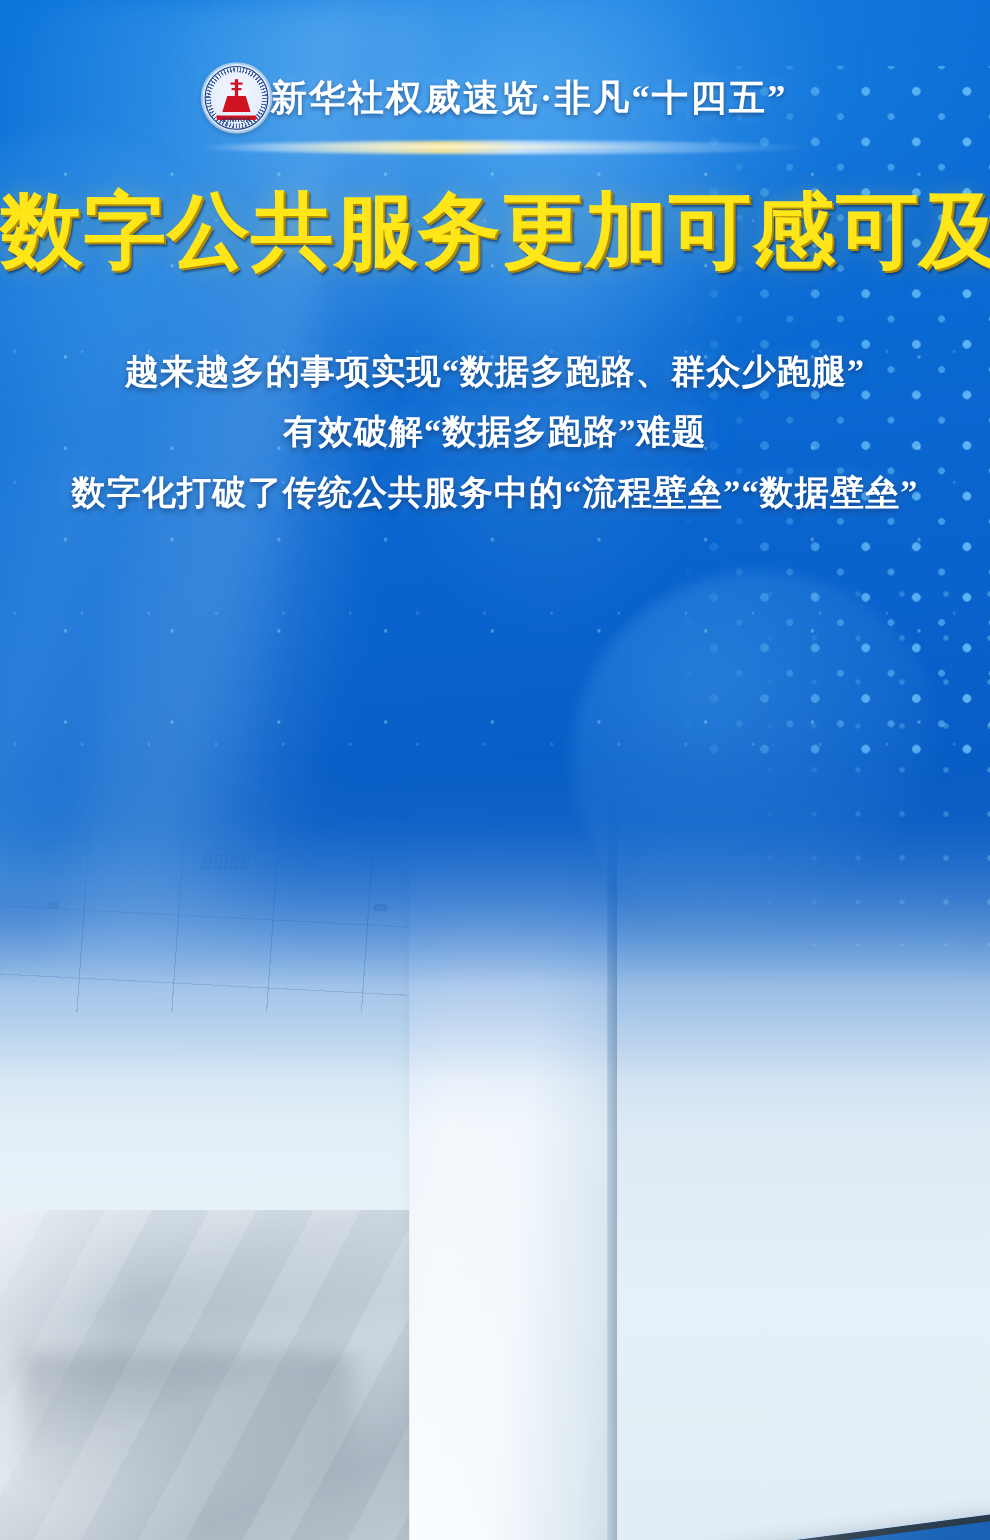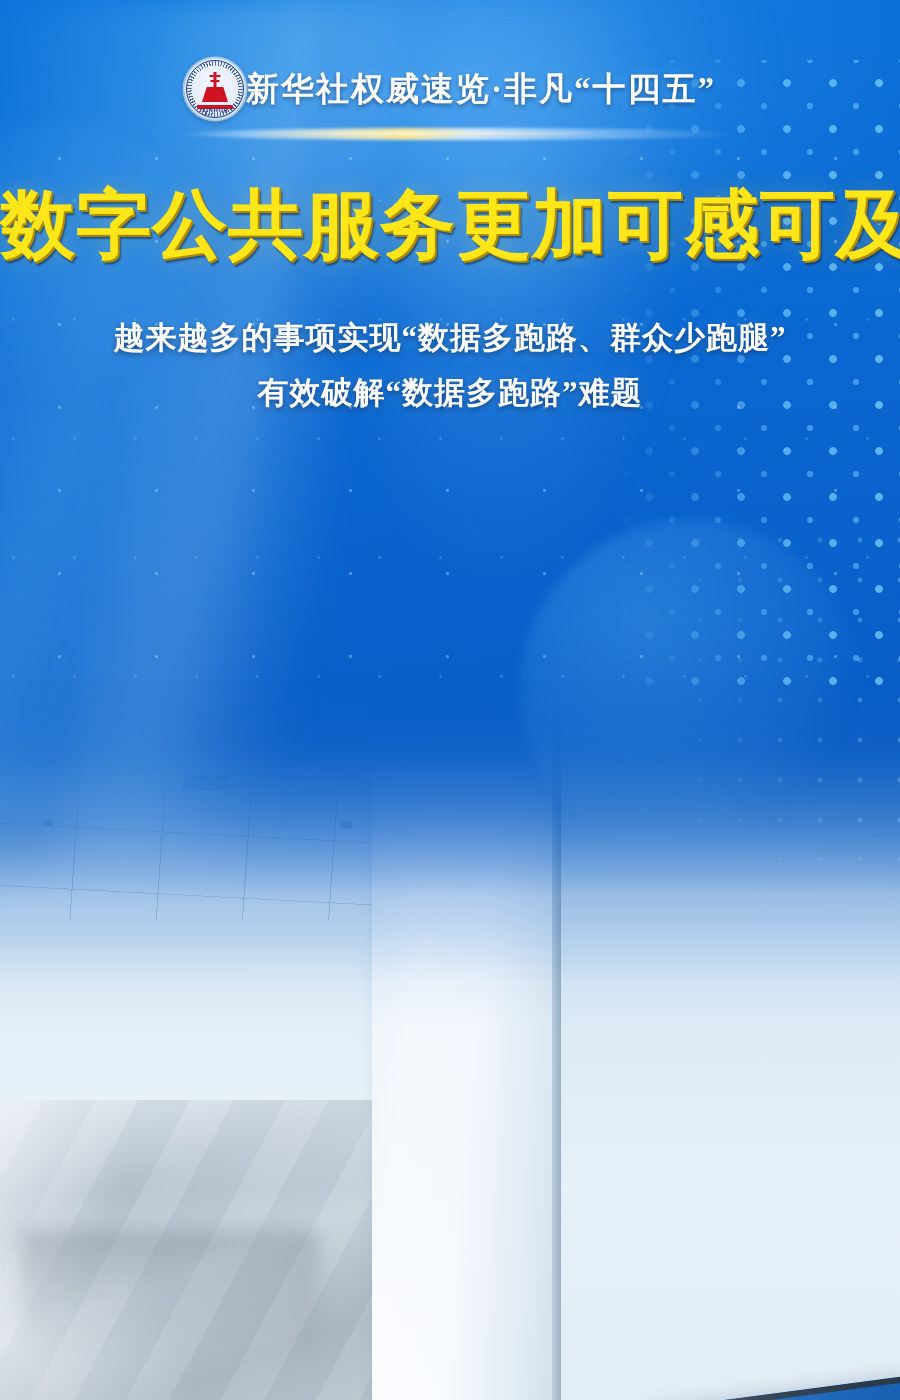--- a/index.html
+++ b/index.html
@@ -168,21 +168,21 @@
     border-radius: 50%;
   }
   .streak-core {
     position: absolute; left: 250px; top: 132px; width: 360px; height: 3px; z-index: 7;
     background: linear-gradient(to right, rgba(255,255,255,0), rgba(255,244,205,.95) 45%, rgba(255,255,255,0));
     filter: blur(.8px);
   }
 
   
   .main-title {
-    position: absolute; left: 0; top: 187px; width: 900px; text-align: center; z-index: 9;
+    position: absolute; left: 0; top: 173px; width: 900px; text-align: center; z-index: 9;
     font-family: "Liberation Serif", "DejaVu Serif", serif;
     font-size: 75px; font-weight: 700; line-height: 1;
     letter-spacing: 1px;
     color: #ffe619;
     text-shadow:
       2px 2px 0 #b08a00,
       3px 4px 2px rgba(0,25,70,.55),
       0 0 22px rgba(255,220,60,.25);
     white-space: nowrap;
   }
@@ -338,20 +338,21 @@
     <div class="header-title">新华社权威速览·非凡“十四五”</div>
   </div>
   <div class="streak"></div>
   <div class="streak-core"></div>
 
   <h1 class="main-title">数字公共服务更加可感可及</h1>
 
   <div class="body-lines">
     <div class="body-line">越来越多的事项实现“数据多跑路、群众少跑腿”</div>
     <div class="body-line">有效破解“数据多跑路”难题</div>
+    <div class="body-line">数字化打破了传统公共服务中的“流程壁垒”“数据壁垒”</div>
   </div>
 
   <div class="photo">
 
     <div class="room-wall"></div>
 
     <div class="ceiling">
       <div class="ceiling-grid"></div>
       <div class="ceil-light" style="left:278px; top:82px;"></div>
       <div class="ceil-light" style="left:122px; top:48px; width:40px; height:13px; opacity:.55;"></div>

